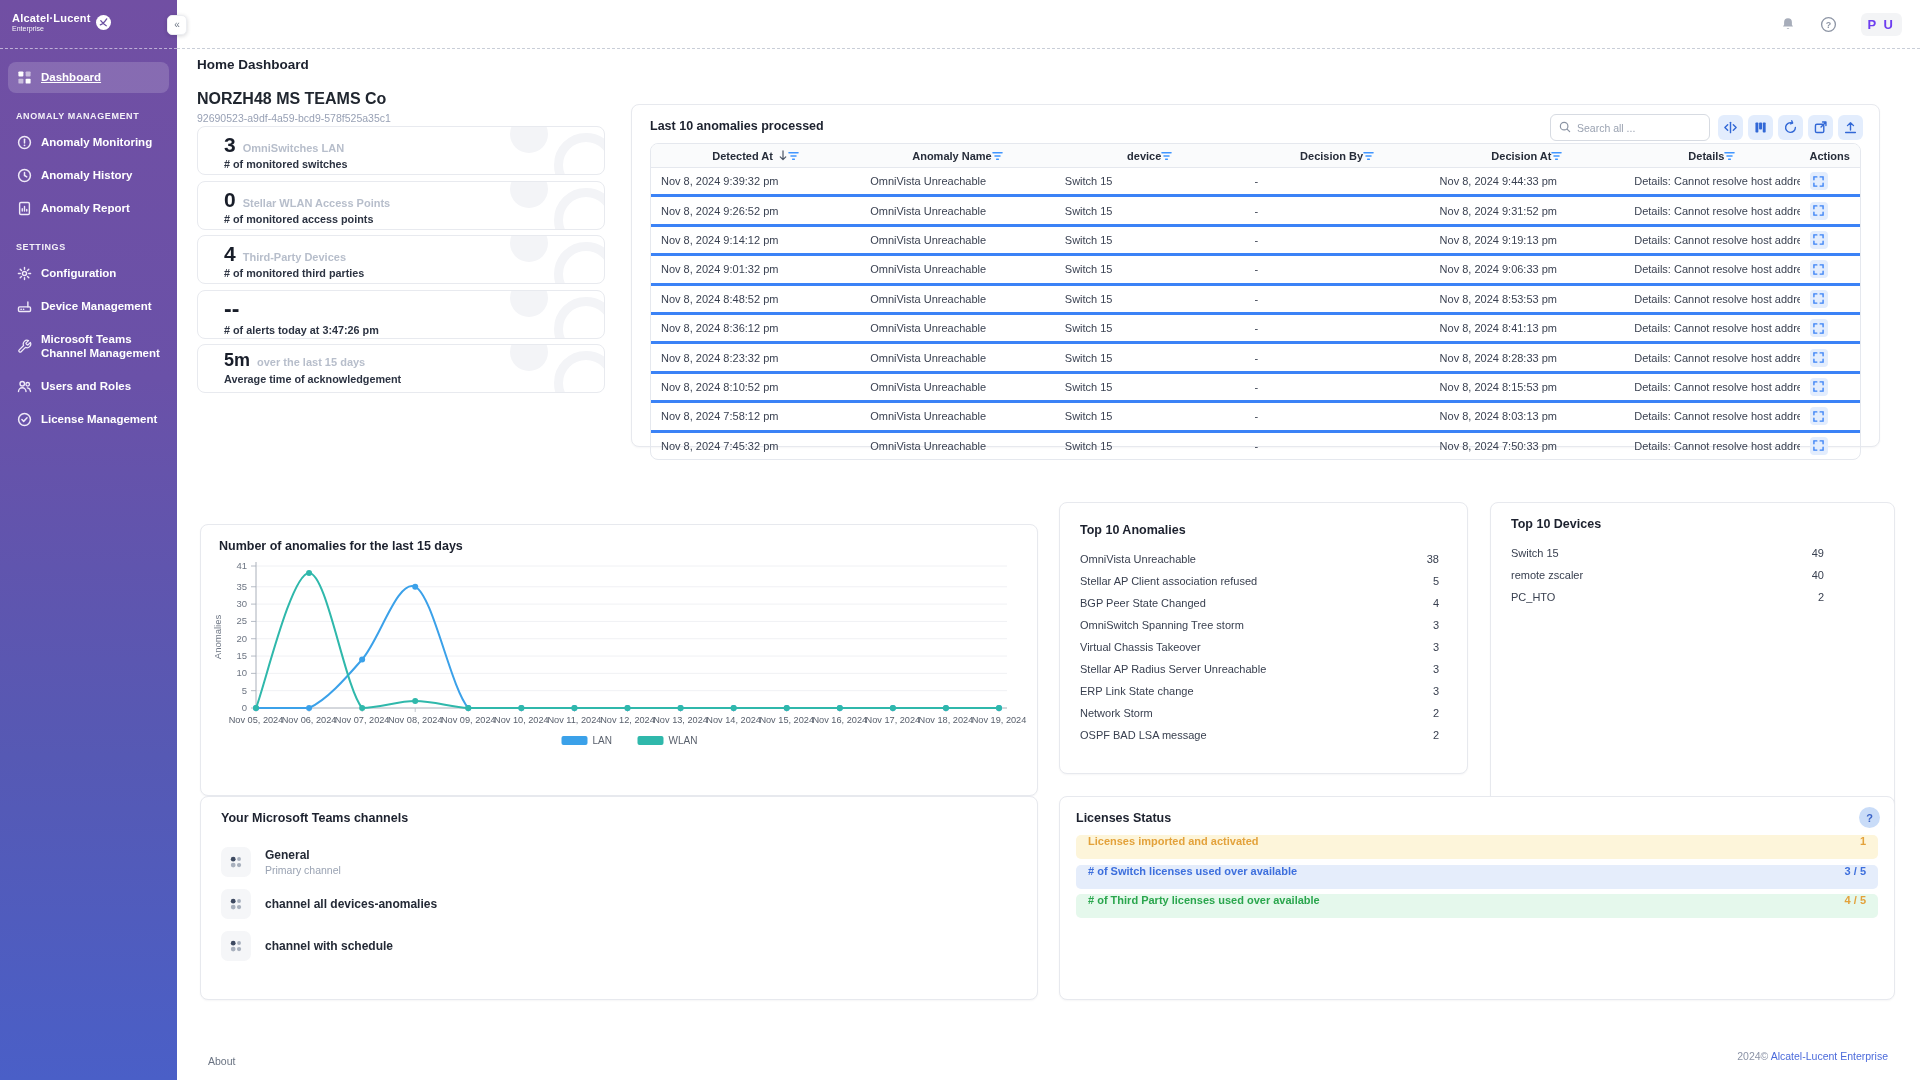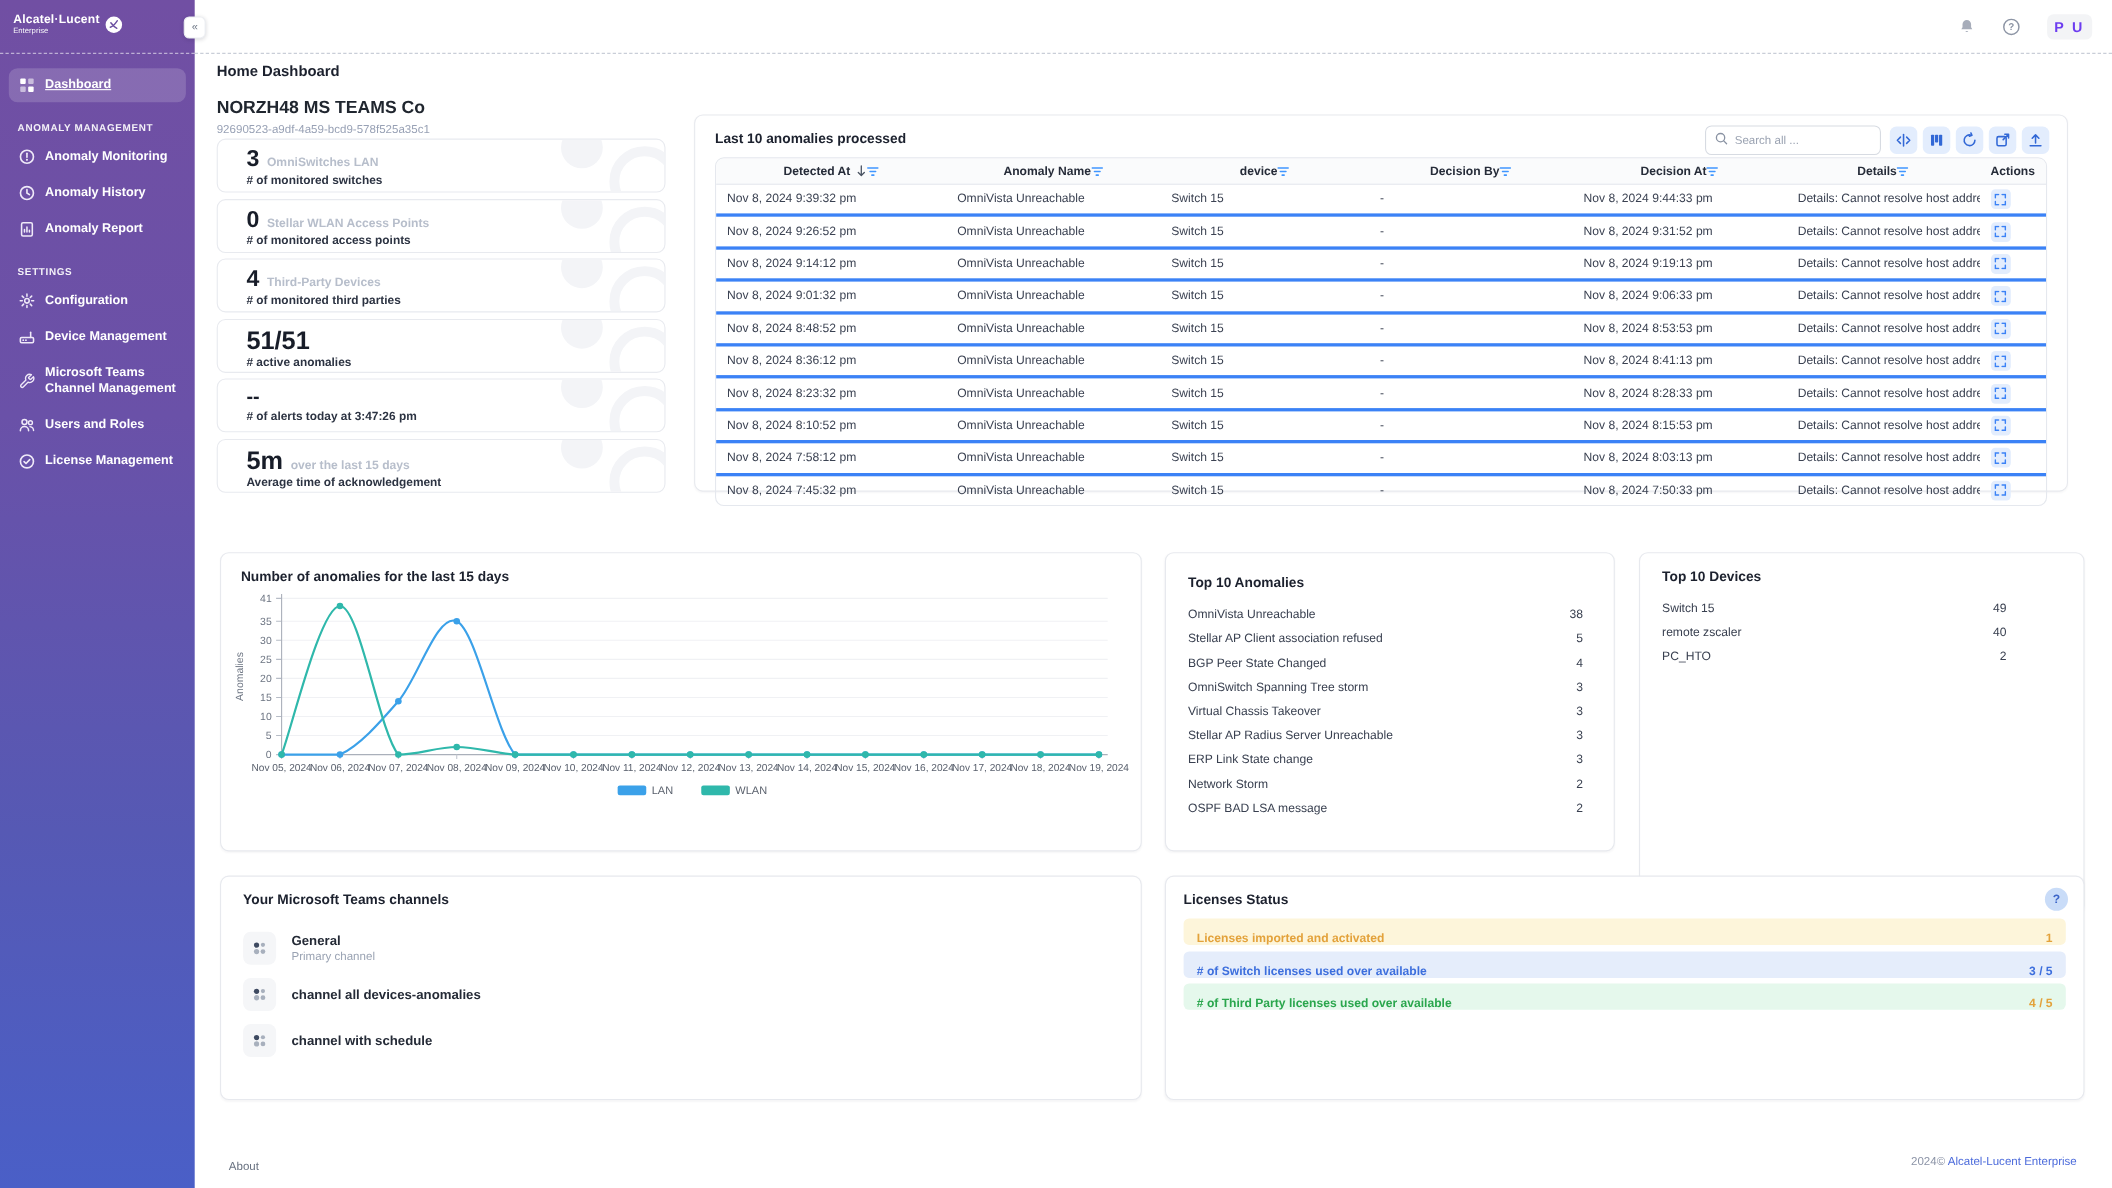--- a/index.html
+++ b/index.html
@@ -70,21 +70,21 @@
   .thead,.trow{display:grid;grid-template-columns:17.3% 16.1% 15.7% 15.3% 16.1% 14.5% 5%}
   .thead{background:#fafbfc;border-bottom:1px solid #e5e8ee}
   .th{display:flex;align-items:center;justify-content:center;height:23px;padding:0 10px;font-size:11px;font-weight:bold;color:#262c39}
   .th .th-left{display:flex;align-items:center;gap:5px}
   .trow{border-bottom:3px solid #3b82f6}
   .trow:last-child{border-bottom:none}
   .td{display:flex;align-items:center;height:26.4px;padding:0 10px;font-size:11px;color:#3b4252;white-space:nowrap;overflow:hidden}
   .expand-btn{width:18px;height:18px;border:none;border-radius:4px;background:#e3edfd;display:flex;align-items:center;justify-content:center;cursor:pointer}
 
   
-  .chart-card{left:23px;top:453px;width:838px;height:272px;padding:14px 0 0 18px}
+  .chart-card{left:23px;top:475px;width:838px;height:272px;padding:14px 0 0 18px}
   .chart-svg{position:absolute;left:0;top:30px}
 
   
   .top-anomalies{left:882px;top:453px;width:409px;height:272px;padding:20px 0 0 20px}
   .top-devices{left:1313px;top:453px;width:405px;height:329px;padding:14px 0 0 20px}
   .toplist{margin-top:11px}
   .toplist-row{display:flex;justify-content:space-between;align-items:center;height:22px;font-size:11px;color:#394050}
   .toplist-row .val{font-weight:normal;color:#394050}
   .top-anomalies .toplist-row{padding-right:28px}
   .top-devices .toplist-row{padding-right:70px}
@@ -94,21 +94,21 @@
   .channel{display:flex;align-items:center;gap:14px;margin-top:12px;cursor:pointer}
   .channel:first-of-type{margin-top:22px}
   .channel-icon{width:30px;height:30px;border-radius:7px;background:#f5f6f8;display:flex;align-items:center;justify-content:center}
   .channel-name{font-size:12px;font-weight:bold;color:#242a36}
   .channel-sub{font-size:10.5px;color:#9aa3b3;margin-top:2px}
 
   
   .lic-card{left:882px;top:747px;width:836px;height:204px;padding:14px 16px}
   .lic-help{position:absolute;top:10px;right:14px;width:21px;height:21px;border:none;border-radius:50%;background:#c9dcf8;color:#3b64c8;font-size:11px;font-weight:bold;cursor:pointer}
   .lic-rows{margin-top:10px;display:flex;flex-direction:column;gap:5.5px}
-  .lic-row{display:flex;justify-content:space-between;align-items:flex-end;height:24px;border-radius:5px;padding:0 12px;font-size:11px;font-weight:bold}
+  .lic-row{display:flex;justify-content:space-between;align-items:flex-start;height:24px;border-radius:5px;padding:0 12px;font-size:11px;font-weight:bold}
   .lic-row.warning{background:#fdf5da;color:#e3a23b}
   .lic-row.success{background:#e5f8ec;color:#2aa64d}
   .lic-row.info{background:#e5edfb;color:#3d6fdd}
   .lic-row.neutral{background:#f5f6f8;color:#272e3d;border:1px solid #ecedf1}
   .lic-val.warning{color:#e3a23b}.lic-val.success{color:#2aa64d}.lic-val.info{color:#3d6fdd}.lic-val.neutral{color:#272e3d}
 
   
   .about-link{position:absolute;left:31px;bottom:13px;font-size:10.5px;color:#6a7382;cursor:pointer}
   .copyright{position:absolute;right:32px;bottom:18px;font-size:10.5px}
   .copyright .pre{color:#8b93a6}
@@ -274,28 +274,20 @@
           <div class="stat-caption"># of monitored access points</div>
           <i class="deco d1"></i>
           <i class="deco d2"></i>
         </div>
         <div class="stat-card">
           <div class="stat-line">
             <span class="stat-value">4</span>
             <span class="stat-side">Third-Party Devices</span>
           </div>
           <div class="stat-caption"># of monitored third parties</div>
-          <i class="deco d1"></i>
-          <i class="deco d2"></i>
-        </div>
-        <div class="stat-card">
-          <div class="stat-line">
-            <span class="stat-value">51/51</span>
-          </div>
-          <div class="stat-caption"># active anomalies</div>
           <i class="deco d1"></i>
           <i class="deco d2"></i>
         </div>
         <div class="stat-card">
           <div class="stat-line">
             <span class="stat-value">--</span>
           </div>
           <div class="stat-caption"># of alerts today at 3:47:26 pm</div>
           <i class="deco d1"></i>
           <i class="deco d2"></i>

